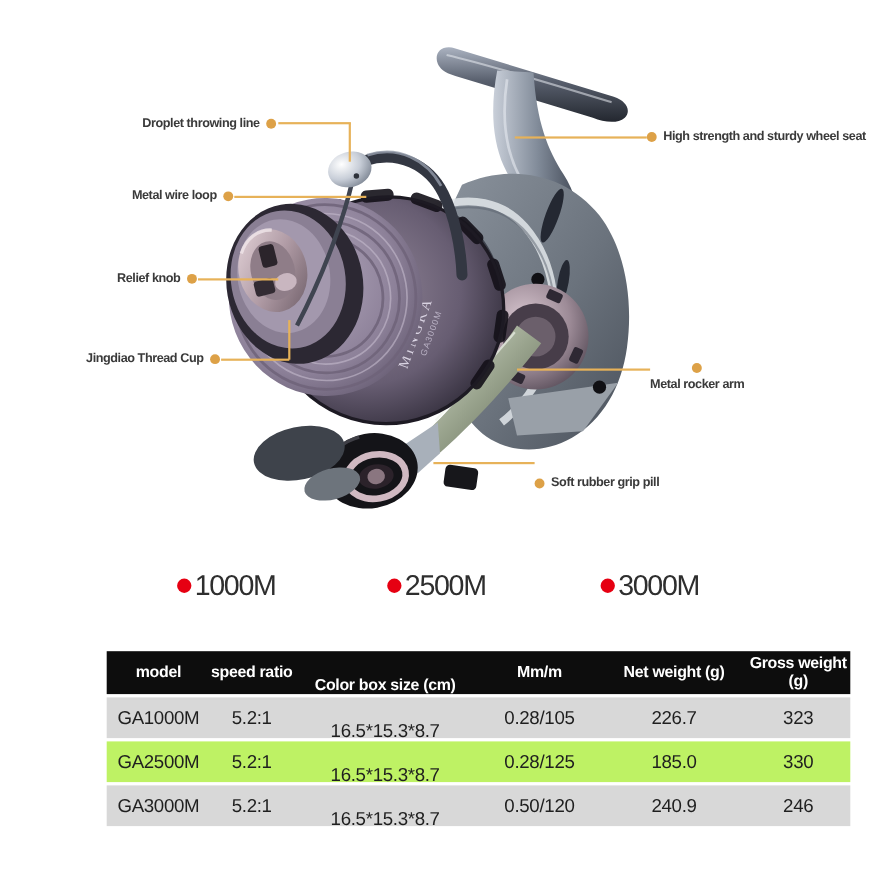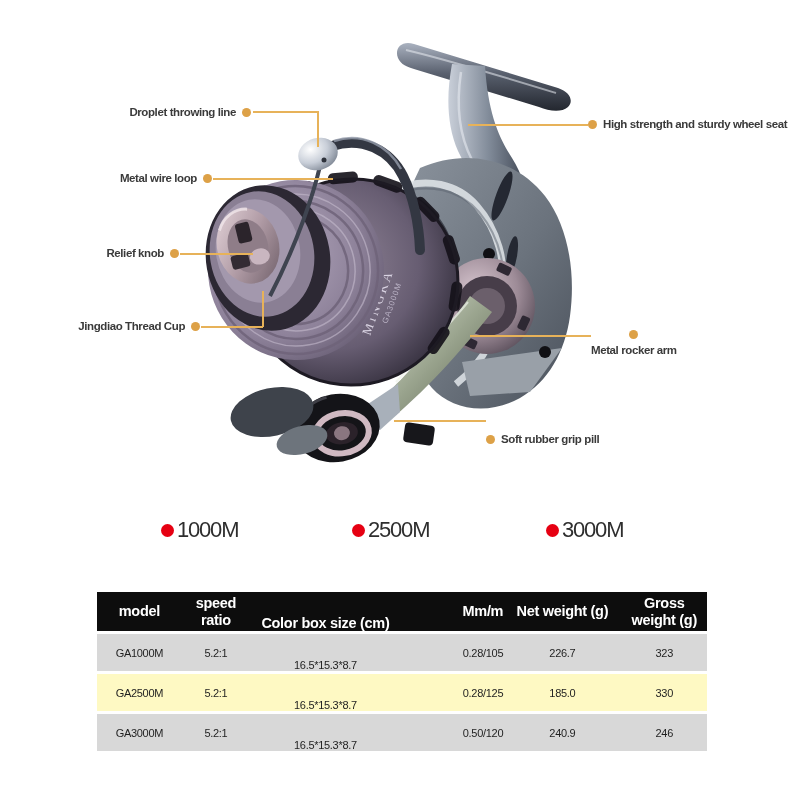--- a/index.html
+++ b/index.html
@@ -18,39 +18,39 @@
     white-space:nowrap;line-height:1;
   }
   .cdot{width:9px;height:9px;border-radius:50%;background:#dda147;flex:0 0 auto;}
   .lead{position:absolute;background:#e7b259;}
   .lead-h{height:2px;}
   .lead-v{width:2px;}
 
   
   .variant{
     position:absolute;top:519px;display:flex;align-items:center;
-    font-size:22px;letter-spacing:-1.2px;color:#2e2e2e;line-height:1;
+    font-size:26px;letter-spacing:-1.2px;color:#2e2e2e;line-height:1;
   }
   .rdot{width:13px;height:13px;border-radius:50%;background:#e60012;margin-right:3px;flex:0 0 auto;}
 
   
-  .spec{position:absolute;left:97px;top:592px;width:610px;}
+  .spec{position:absolute;left:97px;top:592px;width:676px;}
   .spec .hrow{
     display:flex;align-items:center;height:39px;background:#0d0d0d;color:#ffffff;
     font-weight:bold;font-size:14.5px;letter-spacing:-0.3px;line-height:1.15;
   }
   .spec .row{
     display:flex;align-items:center;height:37px;margin-top:3px;
-    font-size:11px;letter-spacing:-0.3px;color:#1f1f1f;
+    font-size:17px;letter-spacing:-0.3px;color:#1f1f1f;
   }
   .spec .row.odd{background:#d8d8d8;}
-  .spec .row.even{background:#fef9c3;}
+  .spec .row.even{background:#bef264;}
   .cell{text-align:center;}
   .c0{width:13.9%;} .c1{width:11.2%;} .c2{width:24.7%;margin-top:24px;}
-  .c3{width:16.8%;text-align:right;} .c4{width:19.4%;} .c5{width:14.0%;}
+  .c3{width:16.8%;} .c4{width:19.4%;} .c5{width:14.0%;}
 </style>
 </head>
 <body>
 
 <svg id="reel-svg" viewBox="0 0 800 800" aria-hidden="true">
   <defs>
     <linearGradient id="gFoot" x1="0" y1="0" x2="0" y2="1">
       <stop offset="0" stop-color="#aab2c0"></stop>
         <stop offset="0.45" stop-color="#59606e"></stop>
         <stop offset="1" stop-color="#23272f"></stop>

